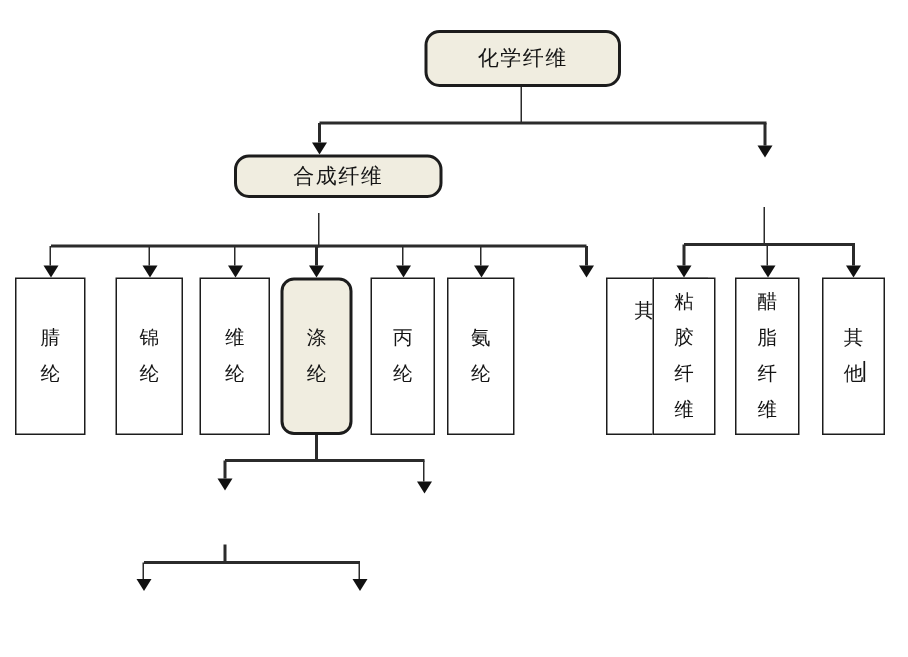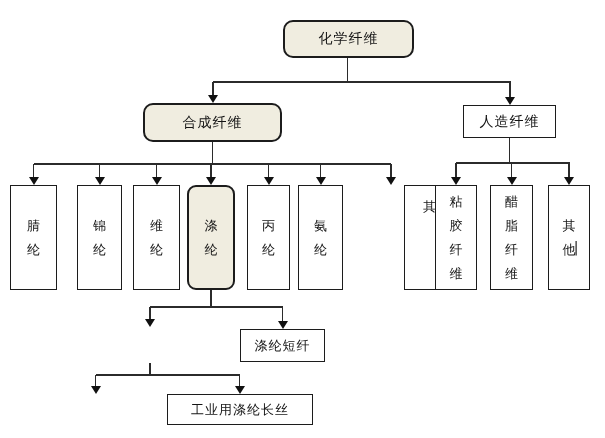--- a/index.html
+++ b/index.html
@@ -35,27 +35,24 @@
 </style>
 </head>
 <body>
 
 <div id="canvas">
 
   <div class="node beige round" style="left:283px;top:20px;width:131px;height:38px">
     <span class="hlabel">化学纤维</span>
   </div>
 
-  <div class="node beige round" style="left:143px;top:103px;width:139px;height:39px">
+  <div class="node beige round" style="left:156px;top:103px;width:139px;height:29px">
     <span class="hlabel">合成纤维</span>
   </div>
 
-  <div class="node" style="left:463px;top:105px;width:93px;height:33px">
-    <span class="hlabel">人造纤维</span>
-  </div>
 
   <div class="node" style="left:10px;top:185px;width:47px;height:105px">
     <div class="vlabel">
         <div>腈</div>
         <div>纶</div>
       </div>
   </div>
   <div class="node" style="left:77px;top:185px;width:45px;height:105px">
     <div class="vlabel">
         <div>锦</div>
@@ -107,27 +104,21 @@
       </div>
   </div>
   <div class="node" style="left:548px;top:185px;width:42px;height:105px">
     <div class="vlabel">
         <div>其</div>
         <div>他</div>
       </div>
     <span class="caret">|</span>
   </div>
 
-  <div class="node" style="left:240px;top:329px;width:85px;height:33px">
-    <span class="blabel">涤纶短纤</span>
-  </div>
 
-  <div class="node" style="left:167px;top:394px;width:146px;height:31px">
-    <span class="blabel">工业用涤纶长丝</span>
-  </div>
 
   <div class="vl" style="left:346.75px;top:58px;height:24px"></div>
   <div class="hl" style="left:213px;top:81.25px;width:297.5px"></div>
   <div class="vl" style="left:212.25px;top:82px;height:13px"></div>
   <div class="vl" style="left:509.25px;top:82px;height:15px"></div>
   <div class="vl" style="left:211.75px;top:142px;height:22.5px"></div>
   <div class="hl" style="left:33.5px;top:163.25px;width:357.5px"></div>
   <div class="vl" style="left:32.75px;top:164px;height:13px"></div>
   <div class="vl" style="left:98.75px;top:164px;height:13px"></div>
   <div class="vl" style="left:155.75px;top:164px;height:13px"></div>

